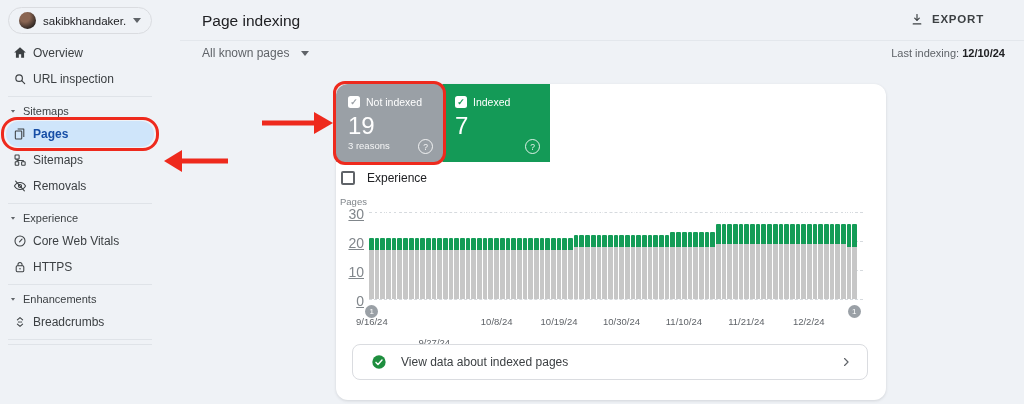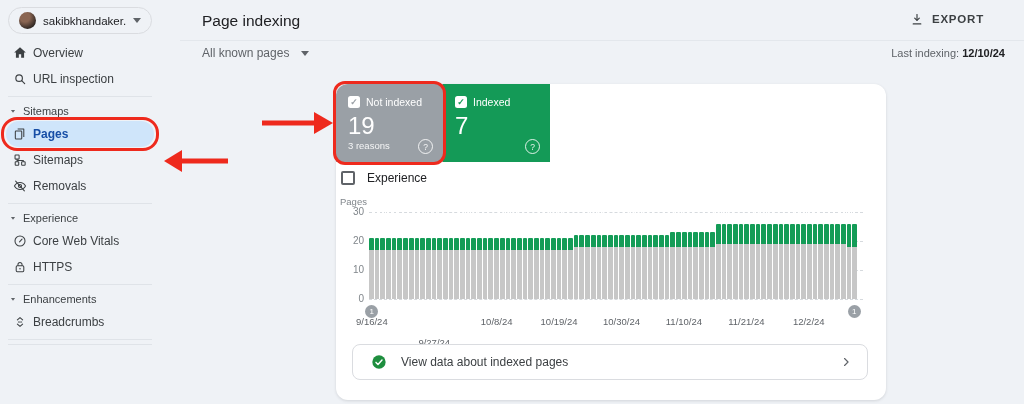--- a/index.html
+++ b/index.html
@@ -53,21 +53,21 @@
     border-radius:50%;font-size:8.5px;color:rgba(255,255,255,.9);display:flex;align-items:center;justify-content:center;cursor:pointer;}
   .card-ring{left:-3px;top:-3px;width:113px;height:84px;box-sizing:border-box;border-radius:12px;}
   
   .impr{position:absolute;left:5px;top:87px;display:flex;align-items:center;gap:12px;cursor:pointer;}
   .impr-box{width:14px;height:14px;border:2px solid #5f6368;border-radius:2px;box-sizing:border-box;}
   .impr-label{font-size:12px;color:#202124;}
   
   .chart{position:absolute;left:0;top:0;width:550px;height:260px;}
   .ylab{position:absolute;left:4px;top:112px;font-size:9.5px;color:#80868b;}
   .gridline{position:absolute;left:33px;width:494px;border-top:1px dashed #d6dade;}
-  .ytick{position:absolute;left:0;width:28px;text-align:right;font-size:10px;color:#80868b;}
+  .ytick{position:absolute;left:0;width:28px;text-align:right;font-size:14px;color:#80868b;text-decoration:underline;}
   .bars{position:absolute;left:33px;top:128px;width:488px;height:87px;display:flex;align-items:flex-end;}
   .bar-col{flex:1;height:100%;display:flex;flex-direction:column;justify-content:flex-end;
     border-right:1px solid #fff;box-sizing:border-box;}
   .bar-col:last-child{border-right:none;}
   .seg-top{border-radius:1px 1px 0 0;}
   .xtick{position:absolute;top:232px;transform:translateX(-50%);font-size:9.5px;color:#5f6368;white-space:nowrap;}
   .marker{position:absolute;top:221px;width:13px;height:13px;border-radius:50%;background:#9aa0a6;color:#fff;
     font-size:8px;display:flex;align-items:center;justify-content:center;cursor:pointer;}
   
   .view-row{position:absolute;left:16px;top:260px;width:516px;height:36px;border:1px solid #dadce0;border-radius:8px;

